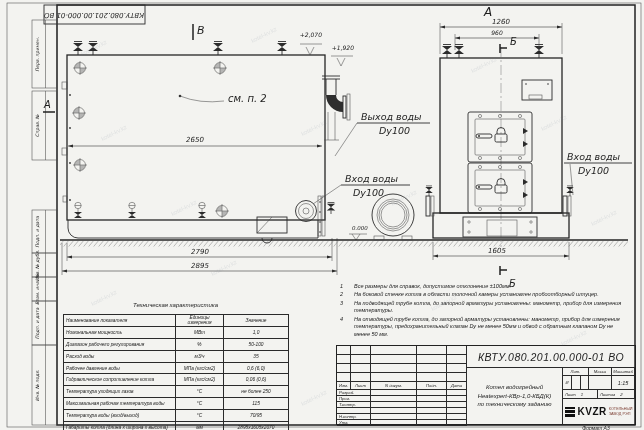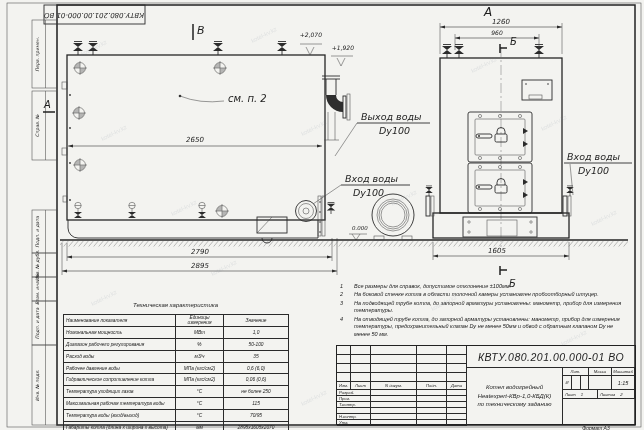--- a/index.html
+++ b/index.html
@@ -480,20 +480,32 @@
         <div class="row" style="height:9px">
           <div class="c" style="width:35px;gap:5px;padding-left:2px">
             <span>Лист</span>
             <span>1</span>
           </div>
           <div class="c" style="width:37px;gap:5px;padding-left:2px">
             <span>Листов</span>
             <span>2</span>
           </div>
         </div>
+        <div class="logo-row">
+          <span class="logo-mark">
+                <i></i>
+                <i></i>
+                <i></i>
+              </span>
+          <span class="logo-text">KVZR</span>
+          <span class="logo-sub">
+            <span>КОТЕЛЬНЫЙ</span>
+            <span>ЗАВОД РЭП</span>
+          </span>
+        </div>
       </div>
     </div>
   </div>
 </div>
 
 <div class="fmt">
   <span>Формат</span>
   <span>А3</span>
 </div>
 

